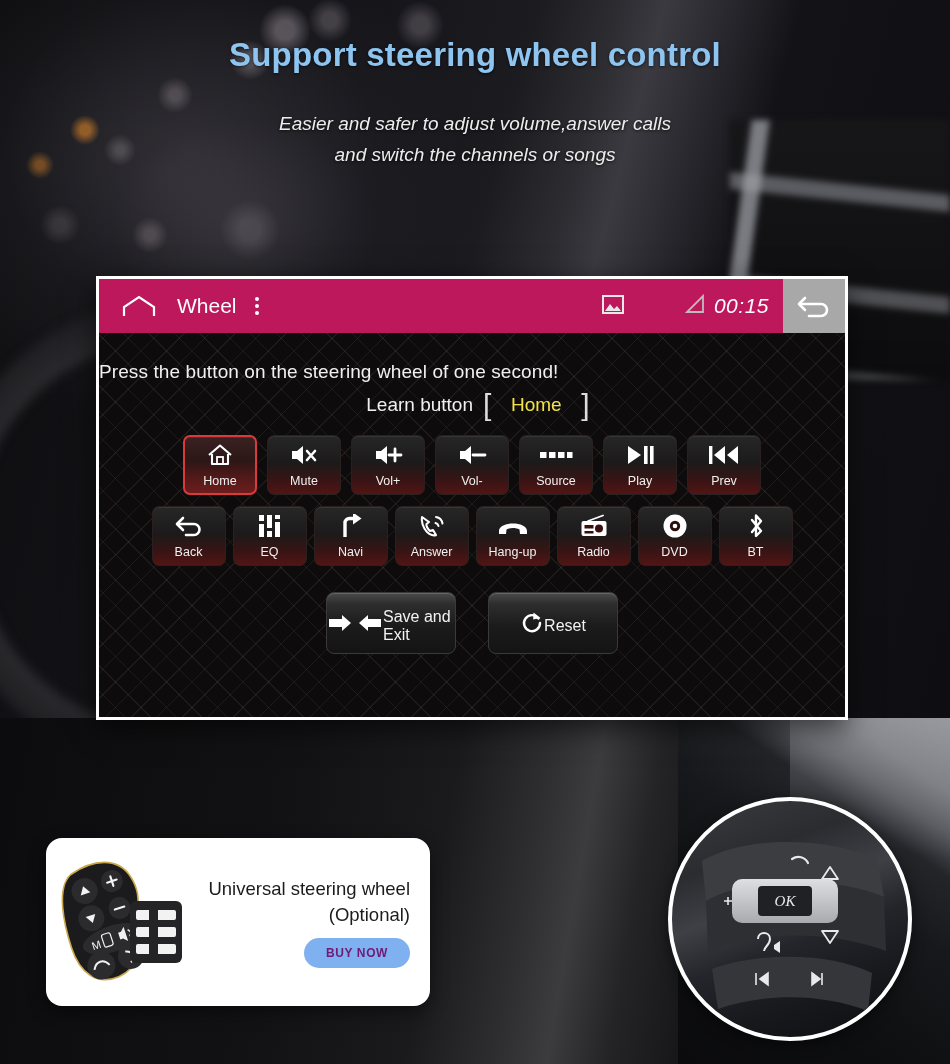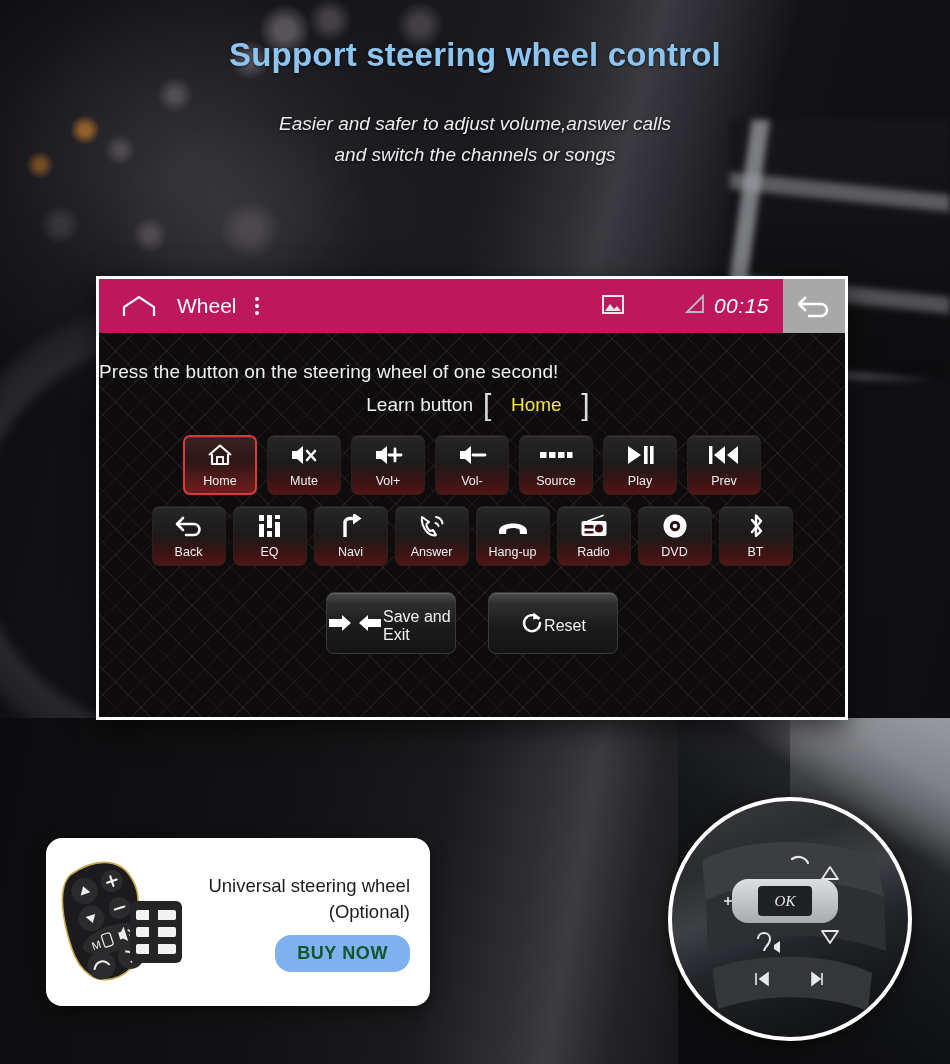--- a/index.html
+++ b/index.html
@@ -166,37 +166,37 @@
     position:absolute; left:46px; top:838px; width:384px; height:168px;
     background:#fff; border-radius:16px;
     box-shadow:0 6px 18px rgba(0,0,0,0.45);
     display:flex; align-items:center;
   }
   .card-img { width:152px; height:150px; position:relative; margin-left:6px; }
   .card-txt { flex:1; text-align:right; padding-right:20px; }
   .card-title { font-size:18.5px; color:#1c1c1c; line-height:26px; }
   .buy {
     display:inline-block; margin-top:10px;
-    background:#7fb0f0; color:#14532d; font-size:18px; font-weight:bold;
+    background:#7fb0f0; color:#701a75; font-size:12px; font-weight:bold;
     padding:8px 22px; border-radius:16px; letter-spacing:0.6px;
   }
 
   
   .circle {
     position:absolute; left:668px; top:797px; width:244px; height:244px;
     border-radius:50%; border:4px solid #fff; overflow:hidden;
     box-shadow:0 4px 14px rgba(0,0,0,0.5);
     background:
       radial-gradient(ellipse 70px 44px at 112px 100px, #cfd1d4 0 42%, #9a9ca0 62%, rgba(0,0,0,0) 70%),
       linear-gradient(160deg, #3a3c40 0%, #2a2c30 25%, #3e4045 42%,
                       #23252a 58%, #16181c 78%, #0d0e11 100%);
   }
   .circ-ok {
     position:absolute; left:60px; top:78px; width:106px; height:44px;
-    border-radius:16px; background:linear-gradient(180deg,#dedfe2,#a8aaae);
+    border-radius:10px; background:linear-gradient(180deg,#dedfe2,#a8aaae);
   }
   .circ-ok-in {
     position:absolute; left:26px; top:7px; width:54px; height:30px;
     border-radius:4px; background:#1f2125;
     display:flex; align-items:center; justify-content:center;
     color:#e8e9eb; font-size:15px; font-style:italic; font-family:"Liberation Serif", serif;
   }
 </style>
 </head>
 <body>

